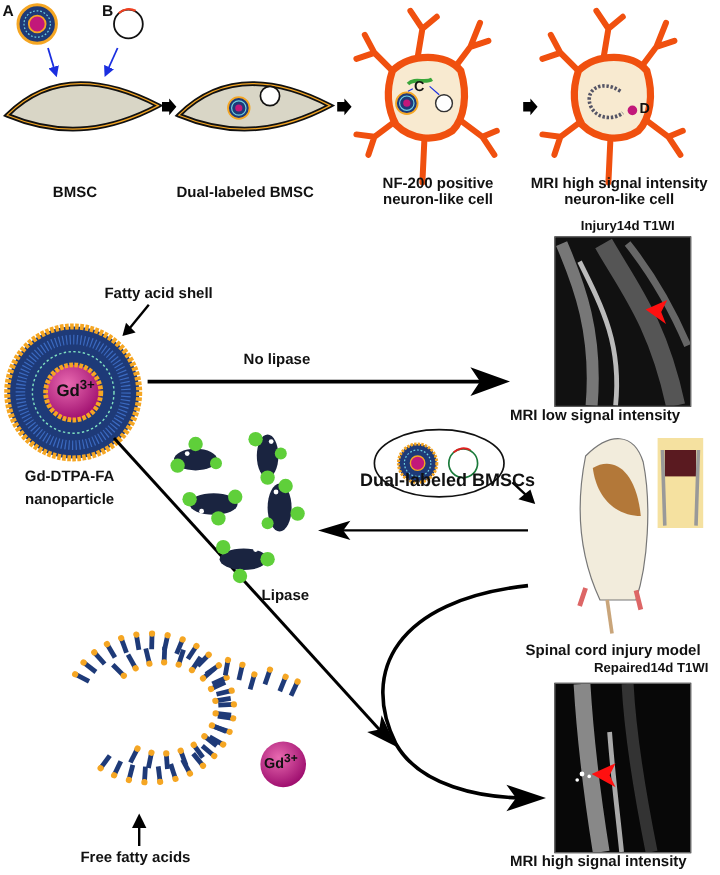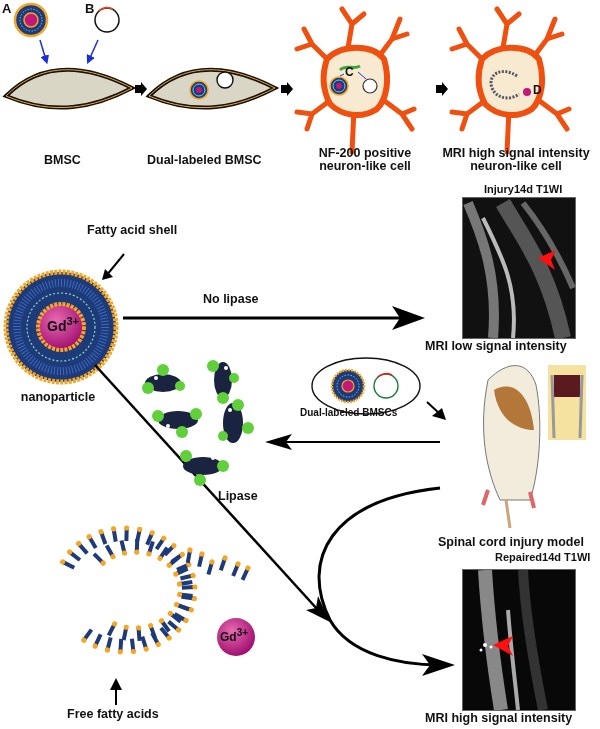--- a/index.html
+++ b/index.html
@@ -104,41 +104,42 @@
   <div class="lbl lbl-md" style="left:300px;top:147px;width:130px;">
     <div>NF-200 positive</div>
     <div>neuron-like cell</div>
   </div>
   <div class="lbl lbl-md" style="left:432px;top:147px;width:168px;">
     <div>MRI high signal intensity</div>
     <div>neuron-like cell</div>
   </div>
 </div>
 
-<span class="lbl lbl-md" style="left:87px;top:224px;">Fatty acid shell</span>
+<span class="lbl lbl-md" style="left:87px;top:238px;">Fatty acid shell</span>
 <svg class="abs" style="left:100px;top:252px;" width="30" height="30">
   <line x1="24" y1="2" x2="6" y2="24" stroke="#000" stroke-width="2"></line>
   <path d="M2 28 L5 17 L13 25 Z" fill="#000"></path>
 </svg>
 <svg class="abs" style="left:2px;top:268px;" width="118" height="118">
   <defs>
     <radialGradient id="gdg" cx="40%" cy="35%" r="65%">
       <stop offset="0" stop-color="#e86ab0"></stop>
         <stop offset="1" stop-color="#a01070"></stop>
     </radialGradient>
   </defs>
   <circle cx="59" cy="59" r="55" fill="#1e3a78" stroke="#f5a623" stroke-width="5" stroke-dasharray="3 1.2"></circle>
   <circle cx="59" cy="59" r="44" fill="none" stroke="#3b6ac0" stroke-width="8" stroke-dasharray="1 2"></circle>
   <circle cx="59" cy="59" r="34" fill="none" stroke="#7fe0c0" stroke-width="1.2" stroke-dasharray="2 2"></circle>
   <circle cx="59" cy="59" r="23" fill="url(#gdg)" stroke="#f5a623" stroke-width="4" stroke-dasharray="3 1.2"></circle>
 </svg>
 <div class="lbl" style="left:47px;top:316px;font-size:14px;">
   <span>Gd</span><sup style="font-size:11px;">3+</sup>
 </div>
 <div class="lbl lbl-md" style="left:4px;top:388px;width:108px;line-height:1.5;">
+  <div>Gd-DTPA-FA</div>
   <div>nanoparticle</div>
 </div>
 
 <svg class="abs" style="left:0;top:0;" width="600" height="729">
 
   <line x1="123" y1="318" x2="410" y2="318" stroke="#000" stroke-width="3"></line>
   <path d="M425 318 L392 306 L400 318 L392 330 Z" fill="#000"></path>
 
   <line x1="95" y1="365" x2="318" y2="610" stroke="#000" stroke-width="2.5"></line>
   <path d="M330 622 L306 610 L316 608 L318 596 Z" fill="#000"></path>
@@ -197,21 +198,21 @@
 <span class="lbl lbl-md" style="left:218px;top:490px;">Lipase</span>
 
 <svg class="abs" style="left:310px;top:356px;" width="112" height="60">
   <ellipse cx="56" cy="30" rx="54" ry="28" fill="#fff" stroke="#111" stroke-width="1.4"></ellipse>
   <circle cx="38" cy="30" r="16" fill="#1e3a78" stroke="#f5a623" stroke-width="2.5" stroke-dasharray="2 1"></circle>
   <circle cx="38" cy="30" r="11" fill="none" stroke="#6fd0e0" stroke-width="1" stroke-dasharray="1.5 1.5"></circle>
   <circle cx="38" cy="30" r="6" fill="#c2187a" stroke="#f5a623" stroke-width="1.2"></circle>
   <circle cx="76" cy="30" r="12" fill="#fff" stroke="#1a7a3a" stroke-width="1.4"></circle>
   <path d="M68 21 A12 12 0 0 1 82 19" fill="none" stroke="#e02020" stroke-width="1.6"></path>
 </svg>
-<span class="lbl lbl-sm" style="left:300px;top:408px;font-size:10px;">Dual-labeled BMSCs</span>
+<span class="lbl lbl-sm" style="left:300px;top:393px;font-size:15px;">Dual-labeled BMSCs</span>
 
 <span class="lbl lbl-sm" style="left:463px;top:184px;margin-left:21px;">Injury14d T1WI</span>
 <div class="mri" style="left:462px;top:197px;width:112px;height:140px;">
   <svg width="112" height="140">
     <rect width="112" height="140" fill="#111"></rect>
     <path d="M5 5 C20 40, 35 80, 30 140" stroke="#777" stroke-width="10" fill="none"></path>
     <path d="M20 20 C40 60, 55 90, 50 140" stroke="#bbb" stroke-width="4" fill="none"></path>
     <path d="M40 5 C60 40, 85 70, 100 140" stroke="#555" stroke-width="16" fill="none"></path>
     <path d="M60 5 C80 30, 95 55, 110 90" stroke="#666" stroke-width="6" fill="none"></path>
     <path d="M75 60 L93 52 L88 62 L92 72 Z" fill="#ff1010"></path>

